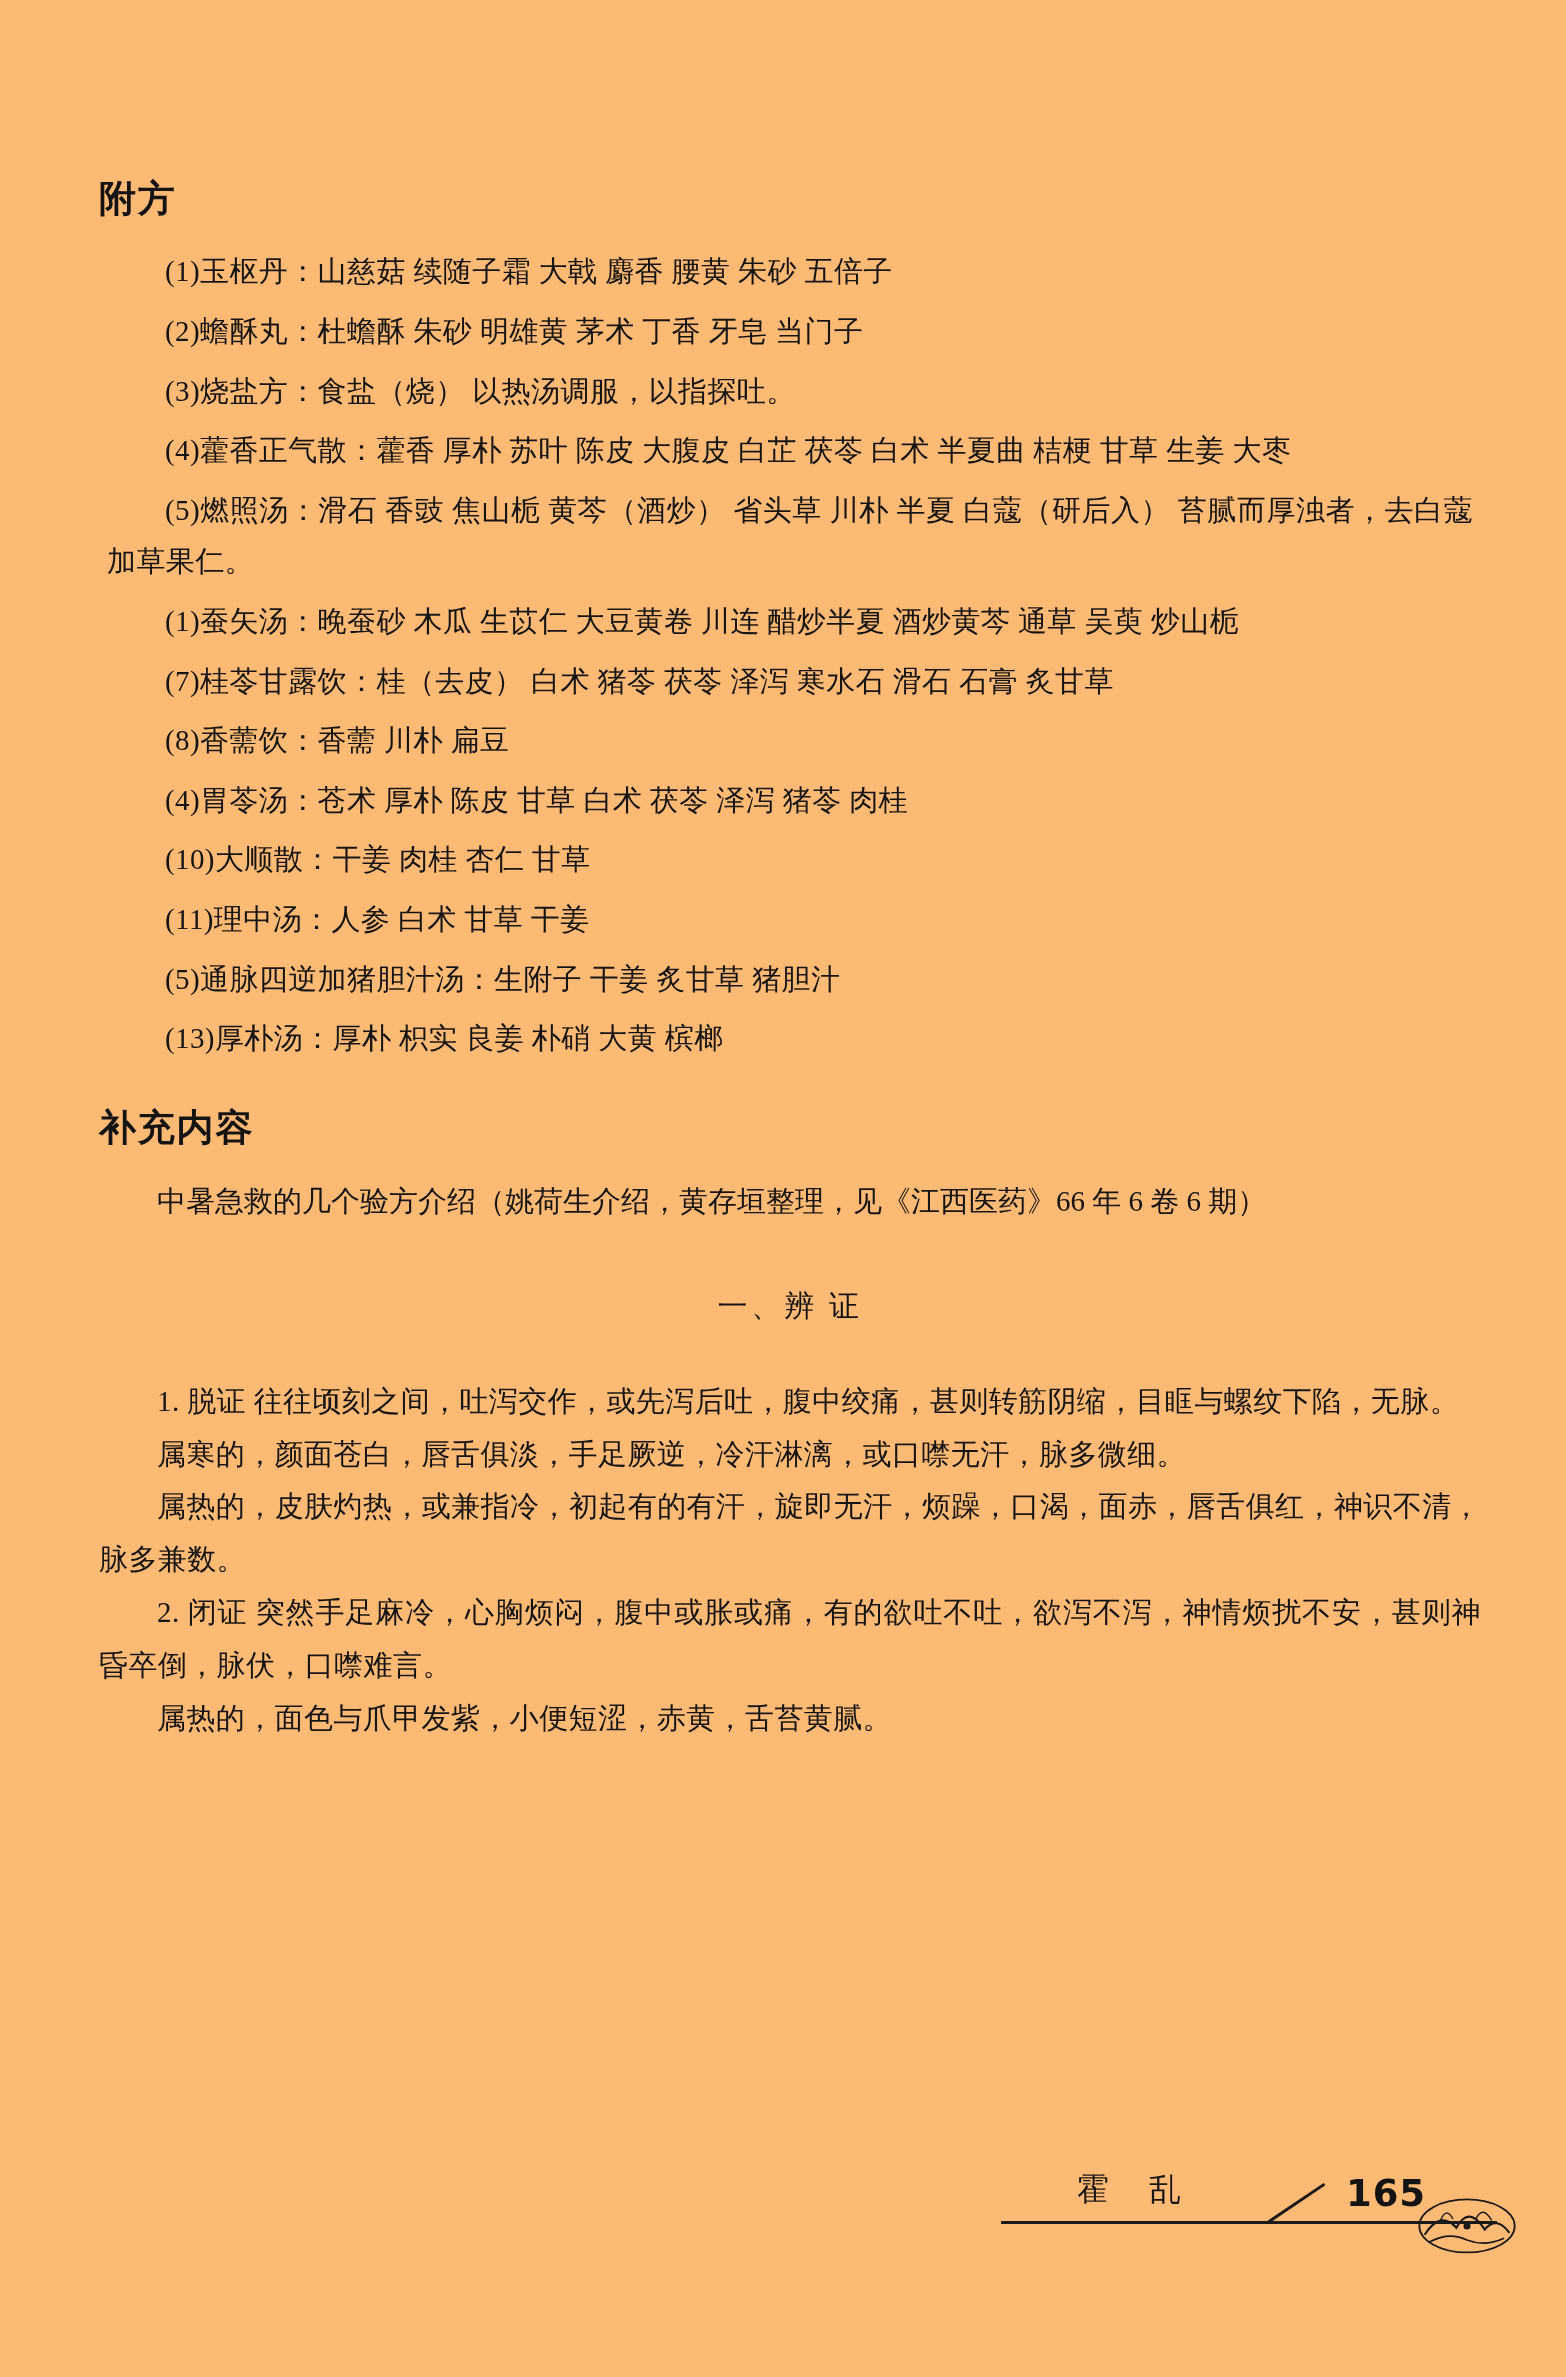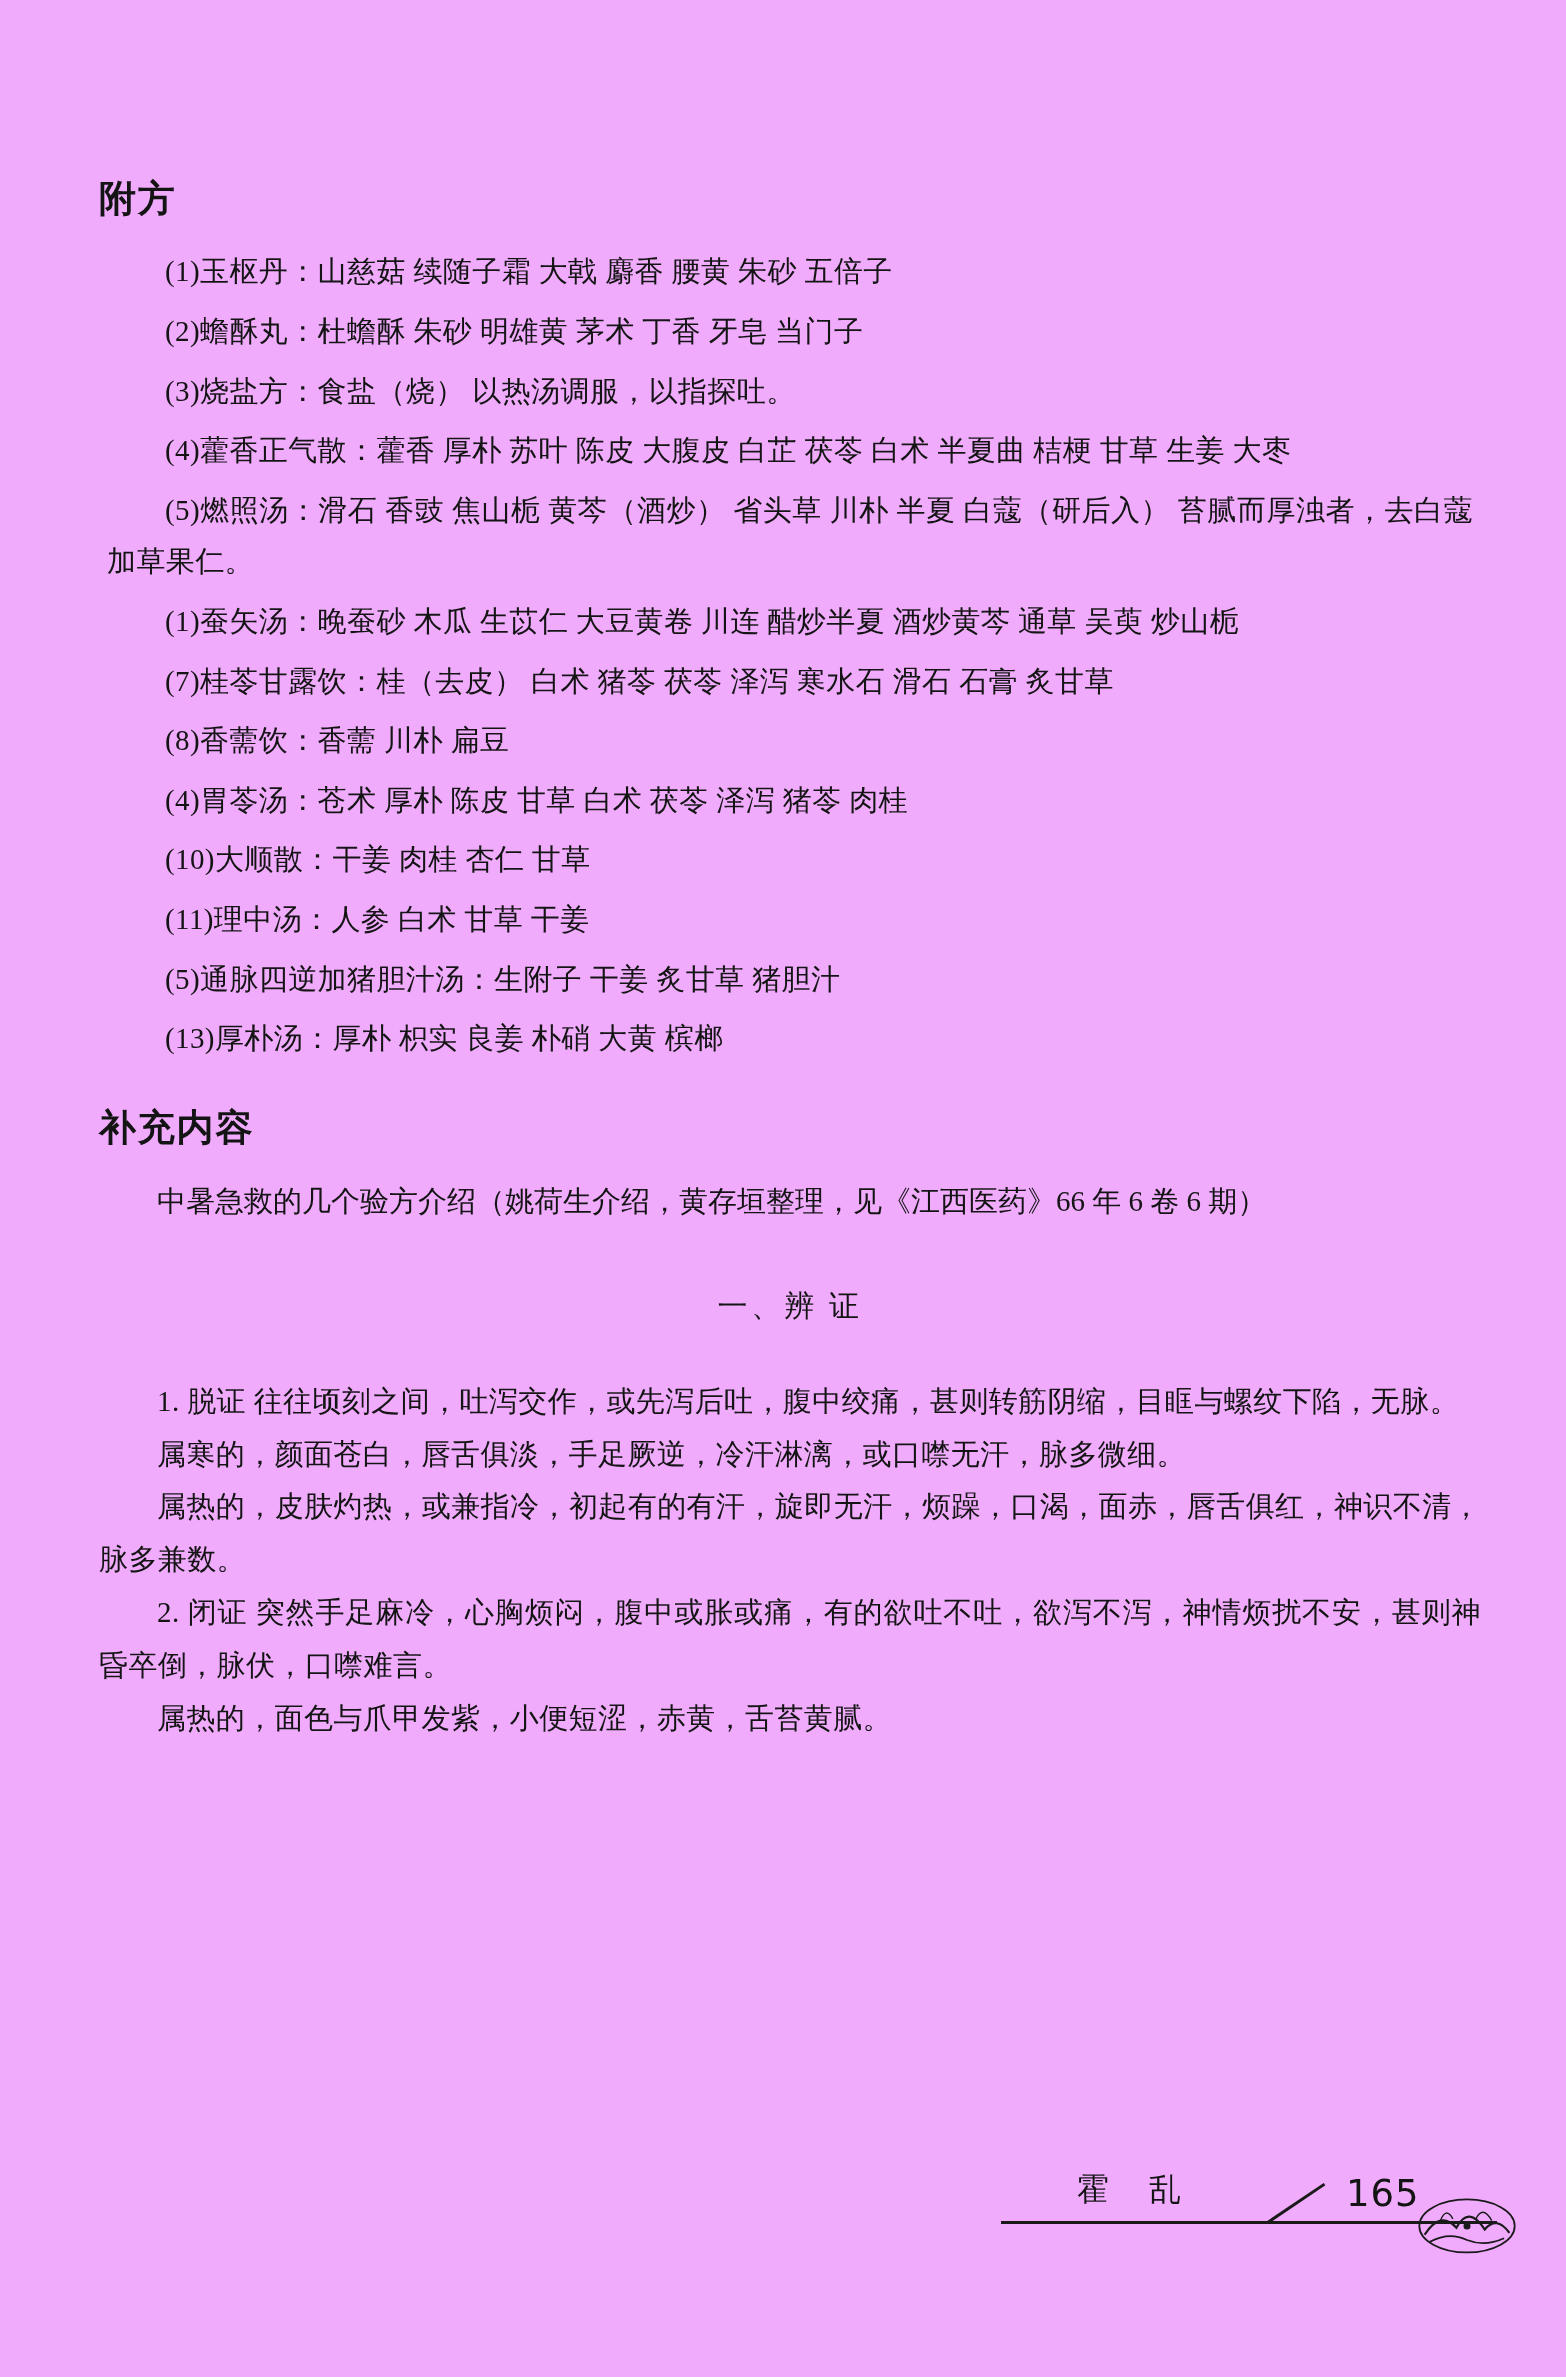--- a/index.html
+++ b/index.html
@@ -4,21 +4,21 @@
 <style>
   html, body {
     margin: 0;
     padding: 0;
     background: #ffffff;
   }
   .page {
     position: relative;
     width: 1566px;
     height: 2377px;
-    background: #f0abfc;
+    background: #fdba74;
     font-family: "Liberation Serif", "DejaVu Serif", serif;
     color: #141414;
     overflow: hidden;
   }
   .content {
     position: absolute;
     left: 99px;
     top: 177px;
     width: 1382px;
   }
@@ -96,21 +96,21 @@
     font-size: 32px;
     letter-spacing: 16px;
     font-family: "Liberation Serif", serif;
   }
   .footer-pageno {
     position: absolute;
     left: 1346px;
     bottom: 66px;
     font-size: 37px;
     font-family: "DejaVu Sans", "Liberation Sans", sans-serif;
-    font-weight: normal;
+    font-weight: bold;
     letter-spacing: 0.9px;
   }
   .footer-emblem {
     position: absolute;
     left: 1414px;
     bottom: 23px;
     width: 106px;
     height: 73px;
   }
   .emblem-svg { display: block; }

